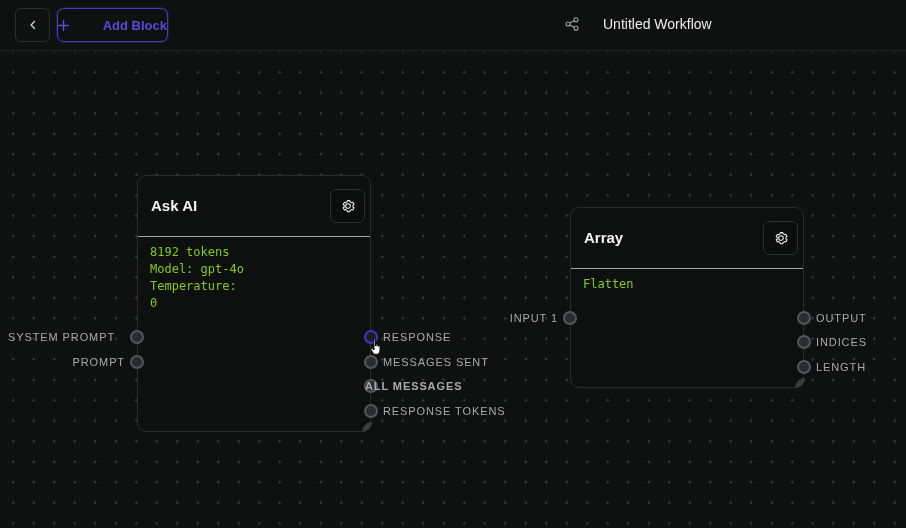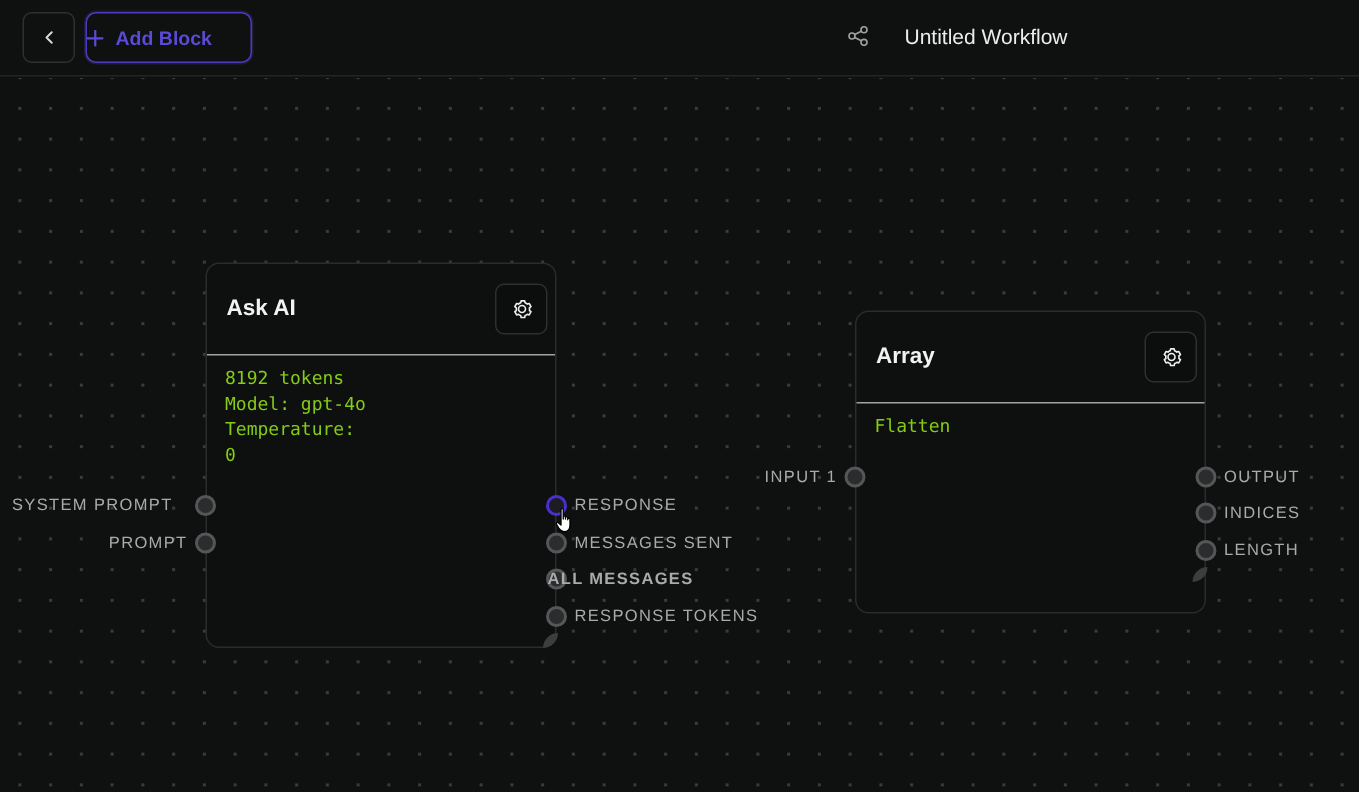--- a/index.html
+++ b/index.html
@@ -1,21 +1,21 @@
 <!DOCTYPE html>
 <html><head>
 <meta charset="utf-8">
 <style>
   * { box-sizing: border-box; margin: 0; padding: 0; }
   html, body { width: 906px; height: 528px; overflow: hidden; background: #0f1010; }
   body { font-family: "Liberation Sans", "DejaVu Sans", sans-serif; color: #e8e8e8; position: relative; }
 
   .topbar { position: absolute; left: 0; top: 0; width: 906px; height: 51px; background: #0f1010; border-bottom: 1px solid #232424; z-index: 5; }
   .back-btn { position: absolute; left: 15px; top: 8px; width: 35px; height: 34px; border: 1px solid #2e2f30; border-radius: 6px; background: #0f1010; display: flex; align-items: center; justify-content: center; cursor: pointer; }
-  .add-btn { position: absolute; left: 57px; top: 8px; width: 111px; height: 34px; border: 1.5px solid #4a3bbd; border-radius: 7px; background: #0f1010; display: flex; align-items: center; justify-content: flex-start; gap: 8px; cursor: pointer; box-shadow: 0 0 0 1px rgba(74,59,189,0.25); }
+  .add-btn { position: absolute; left: 57px; top: 8px; width: 111px; height: 34px; border: 1.5px solid #4a3bbd; border-radius: 7px; background: #0f1010; display: flex; align-items: center; justify-content: space-between; gap: 8px; cursor: pointer; box-shadow: 0 0 0 1px rgba(74,59,189,0.25); }
   .add-btn .label { color: #5b4ad8; font-size: 13px; font-weight: bold; }
   .title-wrap { position: absolute; left: 565px; top: 16px; display: flex; align-items: center; gap: 24px; }
   .title-wrap .title { font-size: 14px; color: #ececec; }
 
   .canvas { position: absolute; left: 0; top: 52px; width: 906px; height: 476px;
     background-color: #0f1010;
     background-image: radial-gradient(circle, #3a3b3c 1px, transparent 1.3px);
     background-size: 20.5px 20.5px;
     background-position: 3px 10px; }
 
@@ -84,21 +84,21 @@
 
 <div class="port active" style="left:364px; top:330px;"></div>
 <span class="port-label" style="left:383px; top:331px;">RESPONSE</span>
 <div class="port" style="left:364px; top:355px;"></div>
 <span class="port-label" style="left:383px; top:356px;">MESSAGES SENT</span>
 <div class="port" style="left:364px; top:379px;"></div>
 <span class="port-label" style="left:365px; top:380px;font-weight:bold;">ALL MESSAGES</span>
 <div class="port" style="left:364px; top:404px;"></div>
 <span class="port-label" style="left:383px; top:405px;">RESPONSE TOKENS</span>
 
-<div class="node" style="left:570px; top:207px; width:234px; height:202px;">
+<div class="node" style="left:570px; top:207px; width:234px; height:181px;">
   <div class="node-header">
     <span class="node-title">Array</span>
     <div class="gear-btn">
       <svg width="16" height="16" viewBox="0 0 24 24">
           <path d="M12 8.5a3.5 3.5 0 1 0 0 7 3.5 3.5 0 0 0 0-7z M19.4 13.5l1.6 1.2-1.8 3.2-1.9-.6a7.6 7.6 0 0 1-2.2 1.3L14.7 20.5h-3.6l-.4-1.9a7.6 7.6 0 0 1-2.2-1.3l-1.9.6-1.8-3.2 1.6-1.2a7.7 7.7 0 0 1 0-2.6L4.8 9.7 6.6 6.5l1.9.6a7.6 7.6 0 0 1 2.2-1.3l.4-1.9h3.6l.4 1.9a7.6 7.6 0 0 1 2.2 1.3l1.9-.6 1.8 3.2-1.6 1.2a7.7 7.7 0 0 1 0 2.6z" fill="none" stroke="#f0f0f0" stroke-width="1.6" stroke-linejoin="round"></path>
         </svg>
     </div>
   </div>
   <div class="node-body">
     <div>Flatten</div>

